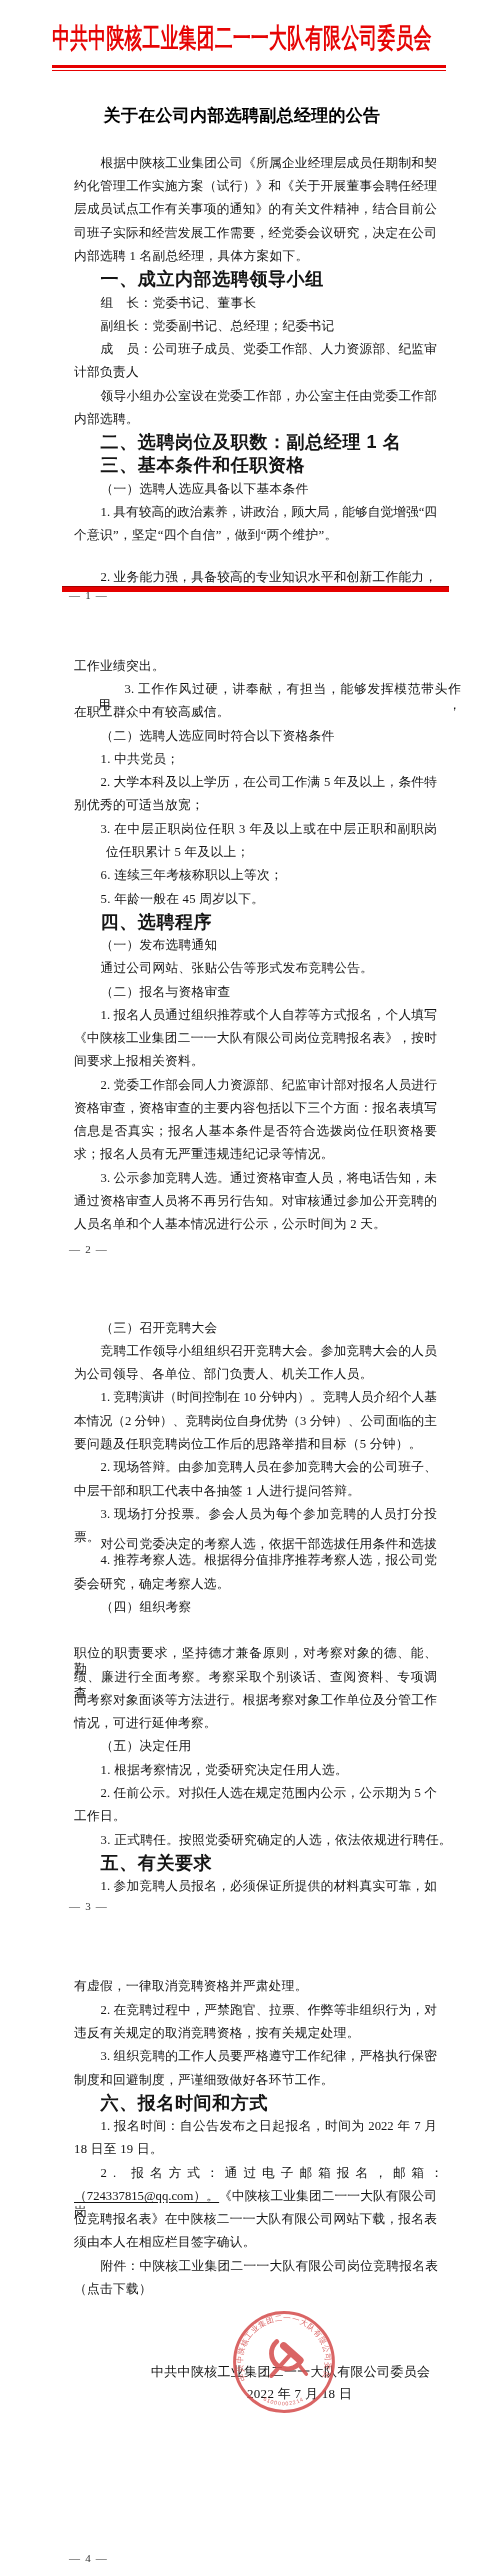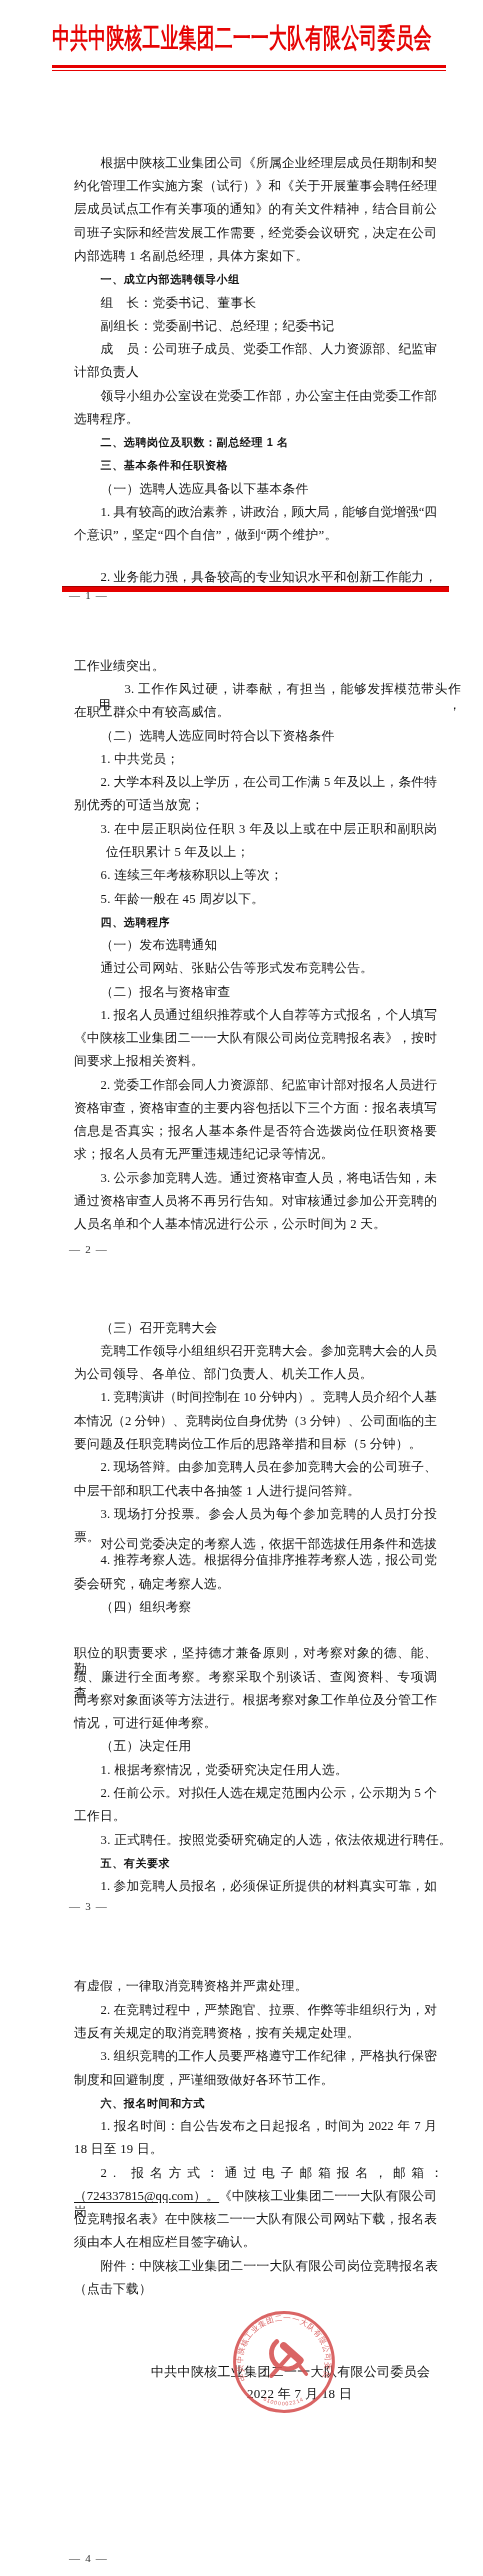--- a/index.html
+++ b/index.html
@@ -58,21 +58,21 @@
   .line.just{
     width:363px;
     white-space:normal;
     letter-spacing:0;
     text-align:justify;
     text-align-last:justify;
   }
   .line.bold{
     font-family:"Liberation Sans", sans-serif;
     font-weight:700;
-    font-size:11px;
+    font-size:18px;
     letter-spacing:0.6px;
   }
   .line.wide{letter-spacing:6px;}
   .u{text-decoration:underline;text-underline-offset:2.4px;}
   .pagenum{
     position:absolute;
     left:69px;
     font-family:"Liberation Serif", serif;
     font-size:11px;
     line-height:12px;
@@ -104,34 +104,35 @@
 </head>
 <body>
 
 <div id="doc">
 
   <div class="masthead">中共中陕核工业集团二一一大队有限公司委员会</div>
 
   <div class="rule" id="rule-top-a"></div>
   <div class="rule" id="rule-top-b"></div>
 
+  <div class="doc-title">关于在公司内部选聘副总经理的公告</div>
 
   <div id="lines-root">
       <div class="line ind just" style="top: 156px;"><span>根据中陕核工业集团公司《所属企业经理层成员任期制和契</span></div>
       <div class="line just" style="top: 179px;"><span>约化管理工作实施方案（试行）》和《关于开展董事会聘任经理</span></div>
       <div class="line just" style="top: 202px;"><span>层成员试点工作有关事项的通知》的有关文件精神，结合目前公</span></div>
       <div class="line just" style="top: 226px;"><span>司班子实际和经营发展工作需要，经党委会议研究，决定在公司</span></div>
       <div class="line" style="top: 249px;"><span>内部选聘 1 名副总经理，具体方案如下。</span></div>
       <div class="line ind bold" style="top: 272px;"><span>一、成立内部选聘领导小组</span></div>
       <div class="line ind" style="top: 296px;"><span>组　长：党委书记、董事长</span></div>
       <div class="line ind" style="top: 319px;"><span>副组长：党委副书记、总经理；纪委书记</span></div>
       <div class="line ind just" style="top: 342px;"><span>成　员：公司班子成员、党委工作部、人力资源部、纪监审</span></div>
       <div class="line" style="top: 365px;"><span>计部负责人</span></div>
       <div class="line ind just" style="top: 389px;"><span>领导小组办公室设在党委工作部，办公室主任由党委工作部</span></div>
-      <div class="line" style="top: 412px;"><span>选聘程序。</span></div>
+      <div class="line" style="top: 412px;"><span>内部选聘。</span></div>
       <div class="line ind bold" style="top: 435px;"><span>二、选聘岗位及职数：副总经理 1 名</span></div>
       <div class="line ind bold" style="top: 458px;"><span>三、基本条件和任职资格</span></div>
       <div class="line ind" style="top: 482px;"><span>（一）选聘人选应具备以下基本条件</span></div>
       <div class="line ind just" style="top: 505px;"><span>1. 具有较高的政治素养，讲政治，顾大局，能够自觉增强“四</span></div>
       <div class="line" style="top: 528px;"><span>个意识”，坚定“四个自信”，做到“两个维护”。</span></div>
       <div class="line ind just" style="top: 570px;"><span>2. 业务能力强，具备较高的专业知识水平和创新工作能力，</span></div>
       <div class="pagenum" style="top: 589px;">— 1 —</div>
       <div class="line" style="top: 659px;"><span>工作业绩突出。</span></div>
       <div class="line ind just" style="top: 682px; margin-left: 24px;"><span>3. 工作作风过硬，讲奉献，有担当，能够发挥模范带头作用，</span></div>
       <div class="line" style="top: 705px;"><span>在职工群众中有较高威信。</span></div>

